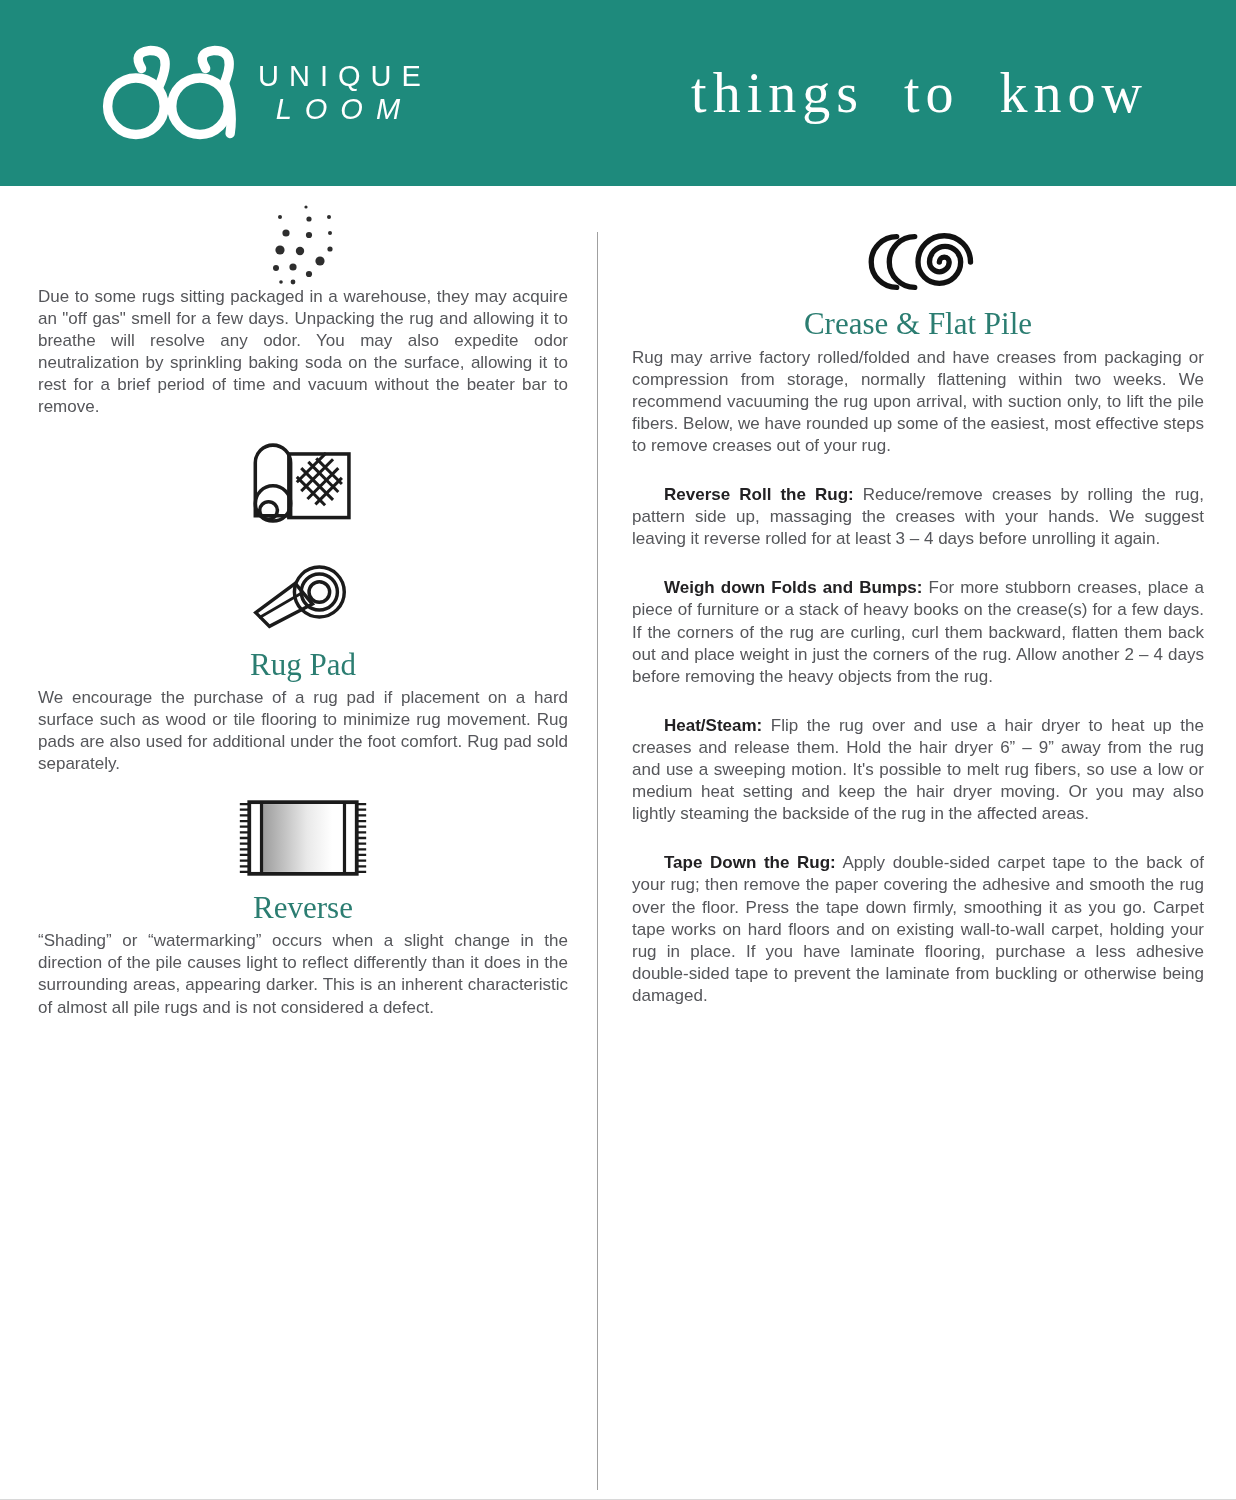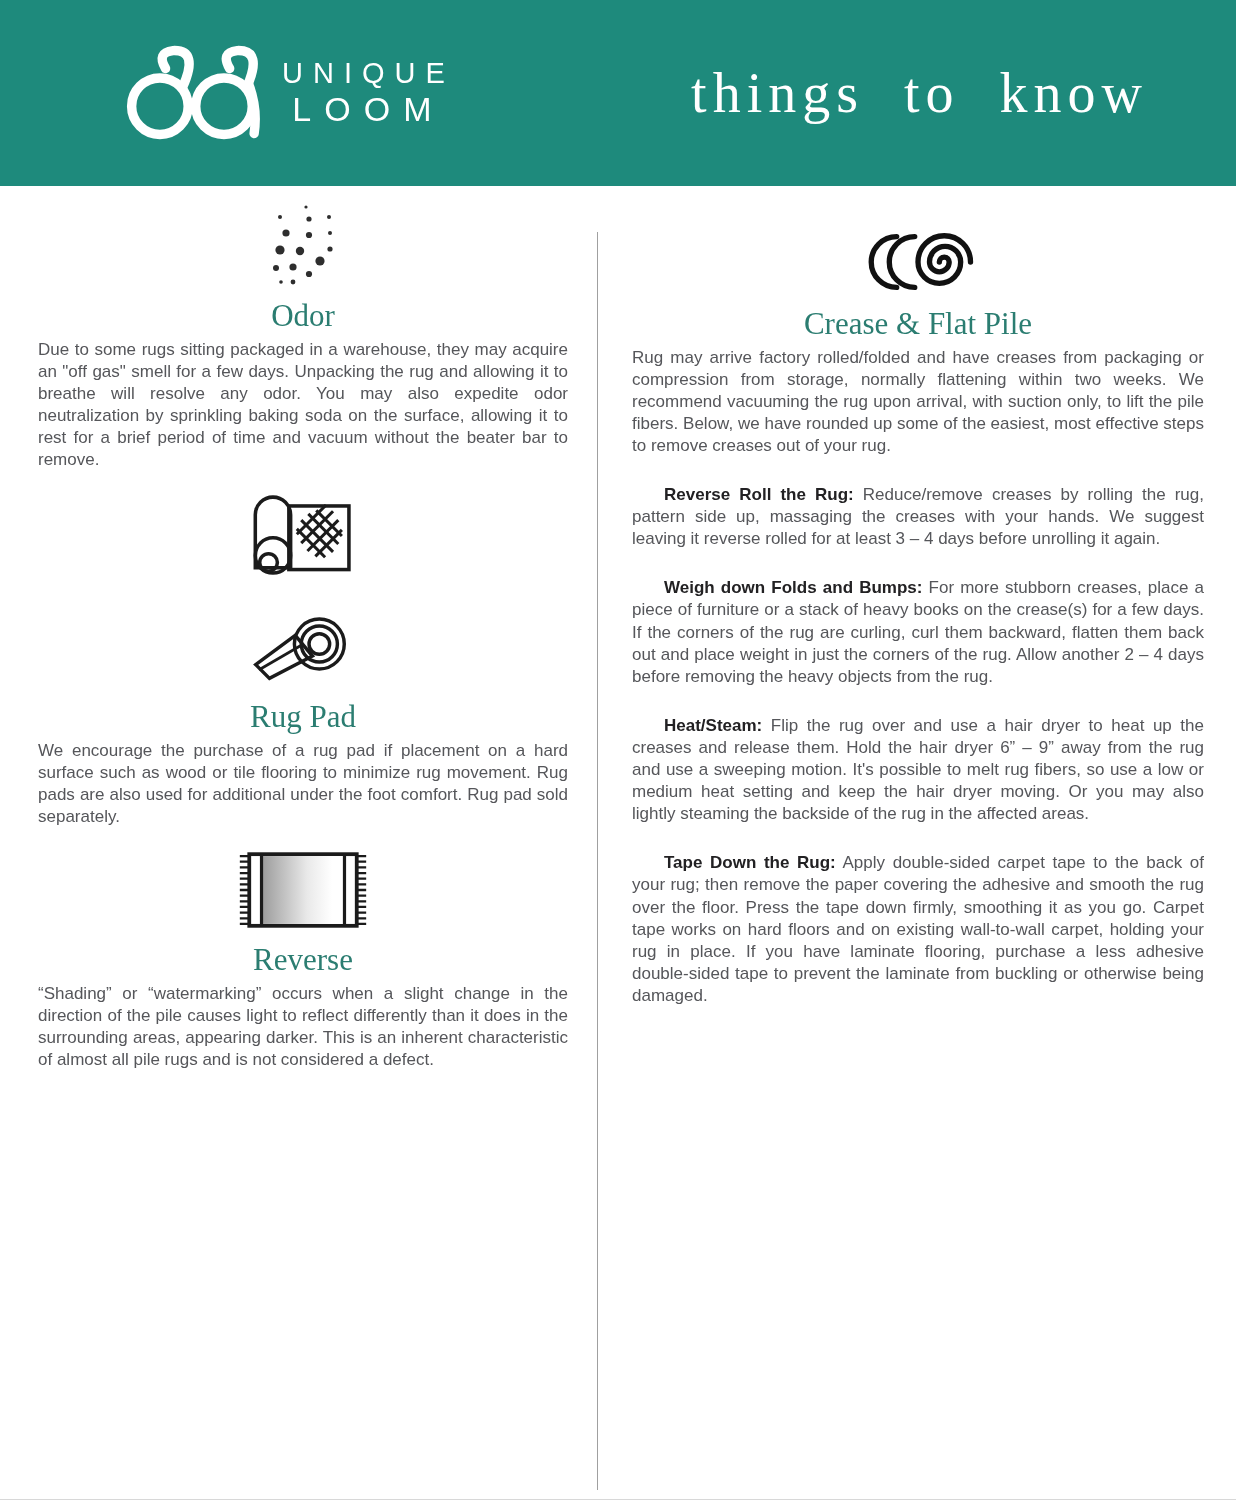--- a/index.html
+++ b/index.html
@@ -2,26 +2,26 @@
 <html><head>
 <meta charset="utf-8">
 <style>
   html,body{margin:0;padding:0;background:#fff;}
   .page{position:relative;width:1236px;height:1500px;background:#ffffff;overflow:hidden;
         font-family:"Liberation Sans",sans-serif;}
   .page::after{content:"";position:absolute;left:0;right:0;bottom:0;height:1px;background:#d8d8d8;}
 
   
   .masthead{height:186px;background:#1E8A7C;display:flex;align-items:center;
-            padding:0 78px 0 120px;box-sizing:border-box;}
+            padding:0 78px 0 96px;box-sizing:border-box;}
   .brand{display:flex;align-items:center;}
   .brand svg{display:block;}
   .brand-text{display:flex;flex-direction:column;align-items:center;margin-left:20px;color:#fff;}
   .brand-top{font-size:29px;letter-spacing:10px;line-height:1.15;}
-  .brand-bottom{font-size:34px;letter-spacing:13px;line-height:1.15;}
+  .brand-bottom{font-size:29px;letter-spacing:13px;line-height:1.15;font-style:italic;}
   .mast-title{margin:0 10px 0 auto;color:#fff;font-family:"Liberation Serif",serif;font-weight:400;
               font-size:56px;letter-spacing:6px;word-spacing:20px;line-height:1;}
 
   
   .content{position:relative;display:flex;align-items:flex-start;}
   .col{box-sizing:border-box;}
   .col-left{width:598px;padding:0 30px 0 38px;}
   .col-right{width:637px;padding:0 31px 0 34px;}
   .divider{position:absolute;left:597px;top:46px;height:1258px;width:1px;background:#a0a0a0;}
 
@@ -85,21 +85,20 @@
               <circle cx="58" cy="45" r="2.6"></circle>
                 <circle cx="48" cy="57" r="4.6"></circle>
                 <circle cx="4" cy="64" r="3"></circle>
               <circle cx="21" cy="63" r="3.6"></circle>
                 <circle cx="37" cy="70" r="3.1"></circle>
                 <circle cx="9" cy="78" r="1.8"></circle>
               <circle cx="21" cy="78" r="2.4"></circle>
             </g>
           </svg>
         </div>
-        <h2 class="sec-title">Odor</h2>
         <p class="body">Due to some rugs sitting packaged in a warehouse, they may acquire an "off gas" smell for a few days. Unpacking the rug and allowing it to breathe will resolve any odor. You may also expedite odor neutralization by sprinkling baking soda on the surface, allowing it to rest for a brief period of time and vacuum without the beater bar to remove.</p>
       </div>
 
       <div class="sec">
         <div class="icon-wrap m-thread">
           <svg width="106" height="90" viewBox="0 0 120 100">
             <rect class="ic" x="44" y="16" width="68" height="72" fill="#fff"></rect>
             <g stroke="#1b1b1b" stroke-width="3.4">
               <path d="M58 32 L94 68"></path>
                 <path d="M66 25 L100 59"></path>

